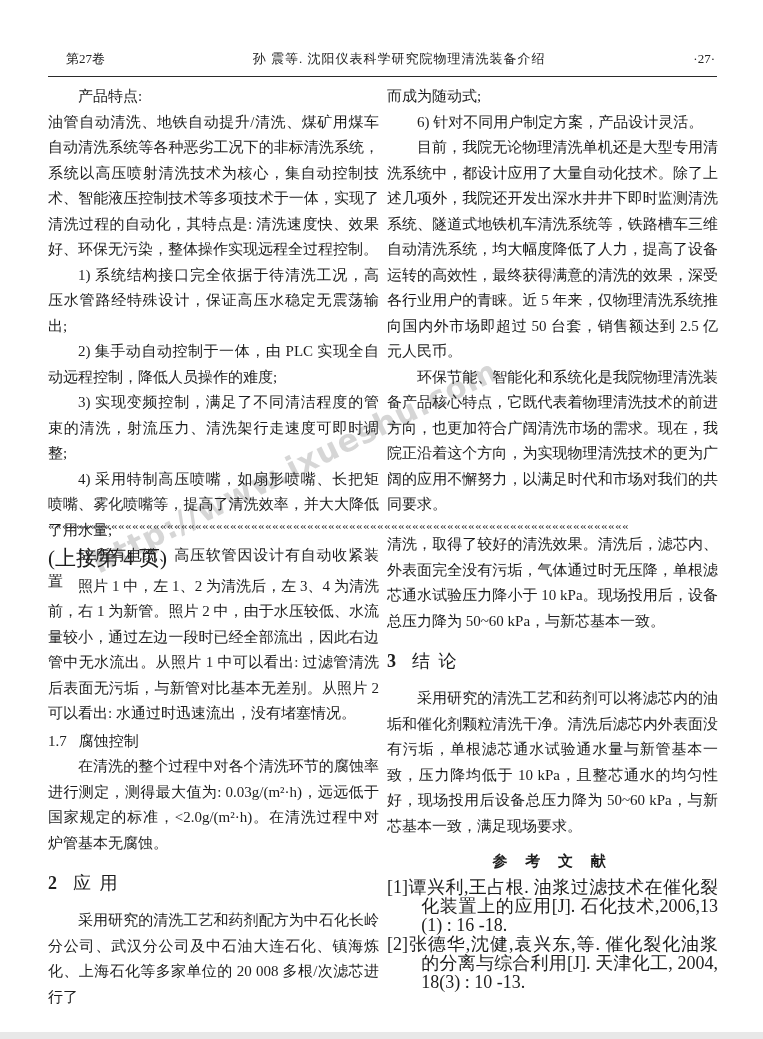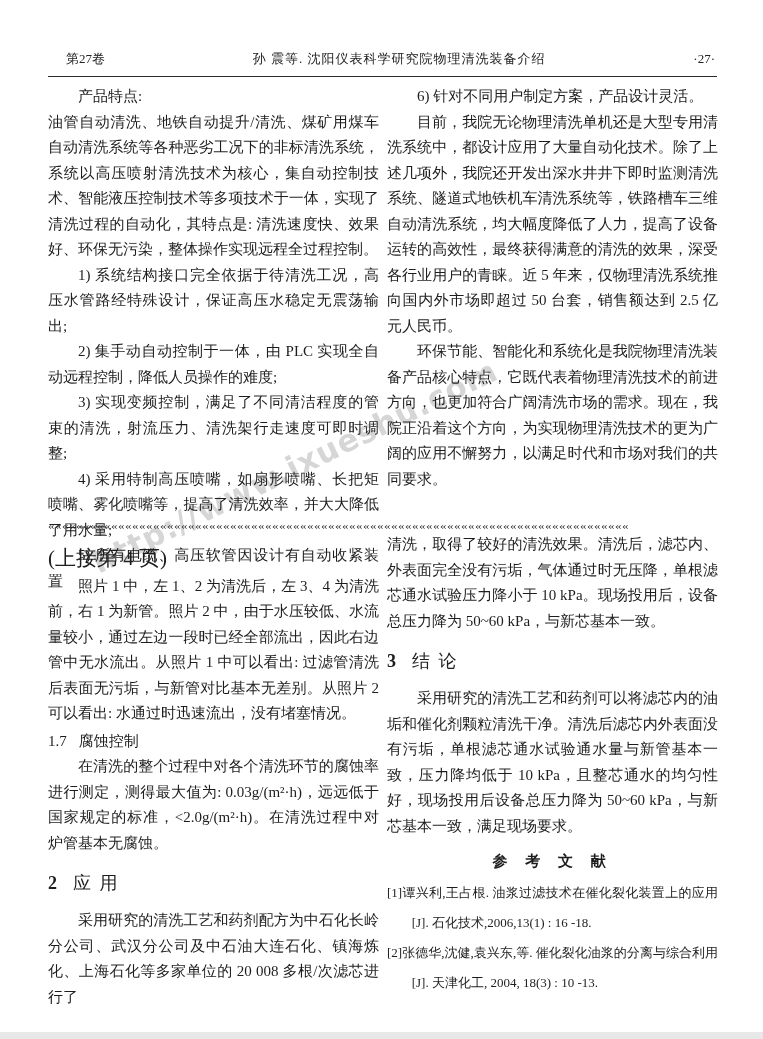--- a/index.html
+++ b/index.html
@@ -66,21 +66,21 @@
   .subsec .sub-num{margin-right:12px;}
   .cont-note{
     margin:4px 0 2px 0;font-size:21px;line-height:25.5px;font-weight:normal;
   }
   
   .refs-heading{
     margin:9px 0 4px 0;text-align:center;
     font-size:15px;font-weight:bold;letter-spacing:7px;line-height:26px;
   }
   .ref{
-    margin:0;font-size:13px;line-height:30px;
+    margin:0;font-size:18px;line-height:19px;
     text-align:justify;word-break:break-all;
     padding-left:1.9em;text-indent:-1.9em;
   }
 </style>
 </head>
 <body>
 
 <div id="page">
 
   <div class="header">
@@ -96,20 +96,21 @@
     <p class="para indent">产品特点:</p>
     <p class="para noindent">油管自动清洗、地铁自动提升/清洗、煤矿用煤车自动清洗系统等各种恶劣工况下的非标清洗系统，系统以高压喷射清洗技术为核心，集自动控制技术、智能液压控制技术等多项技术于一体，实现了清洗过程的自动化，其特点是: 清洗速度快、效果好、环保无污染，整体操作实现远程全过程控制。</p>
     <p class="para indent">1) 系统结构接口完全依据于待清洗工况，高压水管路经特殊设计，保证高压水稳定无震荡输出;</p>
     <p class="para indent">2) 集手动自动控制于一体，由 PLC 实现全自动远程控制，降低人员操作的难度;</p>
     <p class="para indent">3) 实现变频控制，满足了不同清洁程度的管束的清洗，射流压力、清洗架行走速度可即时调整;</p>
     <p class="para indent">4) 采用特制高压喷嘴，如扇形喷嘴、长把矩喷嘴、雾化喷嘴等，提高了清洗效率，并大大降低了用水量;</p>
     <p class="para indent">5) 所有电缆、高压软管因设计有自动收紧装置</p>
   </div>
 
   <div class="col" id="right-top">
+    <p class="para noindent">而成为随动式;</p>
     <p class="para indent">6) 针对不同用户制定方案，产品设计灵活。</p>
     <p class="para indent">目前，我院无论物理清洗单机还是大型专用清洗系统中，都设计应用了大量自动化技术。除了上述几项外，我院还开发出深水井井下即时监测清洗系统、隧道式地铁机车清洗系统等，铁路槽车三维自动清洗系统，均大幅度降低了人力，提高了设备运转的高效性，最终获得满意的清洗的效果，深受各行业用户的青睐。近 5 年来，仅物理清洗系统推向国内外市场即超过 50 台套，销售额达到 2.5 亿元人民币。</p>
     <p class="para indent">环保节能、智能化和系统化是我院物理清洗装备产品核心特点，它既代表着物理清洗技术的前进方向，也更加符合广阔清洗市场的需求。现在，我院正沿着这个方向，为实现物理清洗技术的更为广阔的应用不懈努力，以满足时代和市场对我们的共同要求。</p>
   </div>
 
   <div class="divider">«««««««««««««««««««««««««««««««««««««««««««««««««««««««««««««««««««««««««««««««««««</div>
 
   <div class="col" id="left-bot">
     <p class="cont-note">(上接第 4 页)</p>
     <p class="para indent">照片 1 中，左 1、2 为清洗后，左 3、4 为清洗前，右 1 为新管。照片 2 中，由于水压较低、水流量较小，通过左边一段时已经全部流出，因此右边管中无水流出。从照片 1 中可以看出: 过滤管清洗后表面无污垢，与新管对比基本无差别。从照片 2 可以看出: 水通过时迅速流出，没有堵塞情况。</p>

